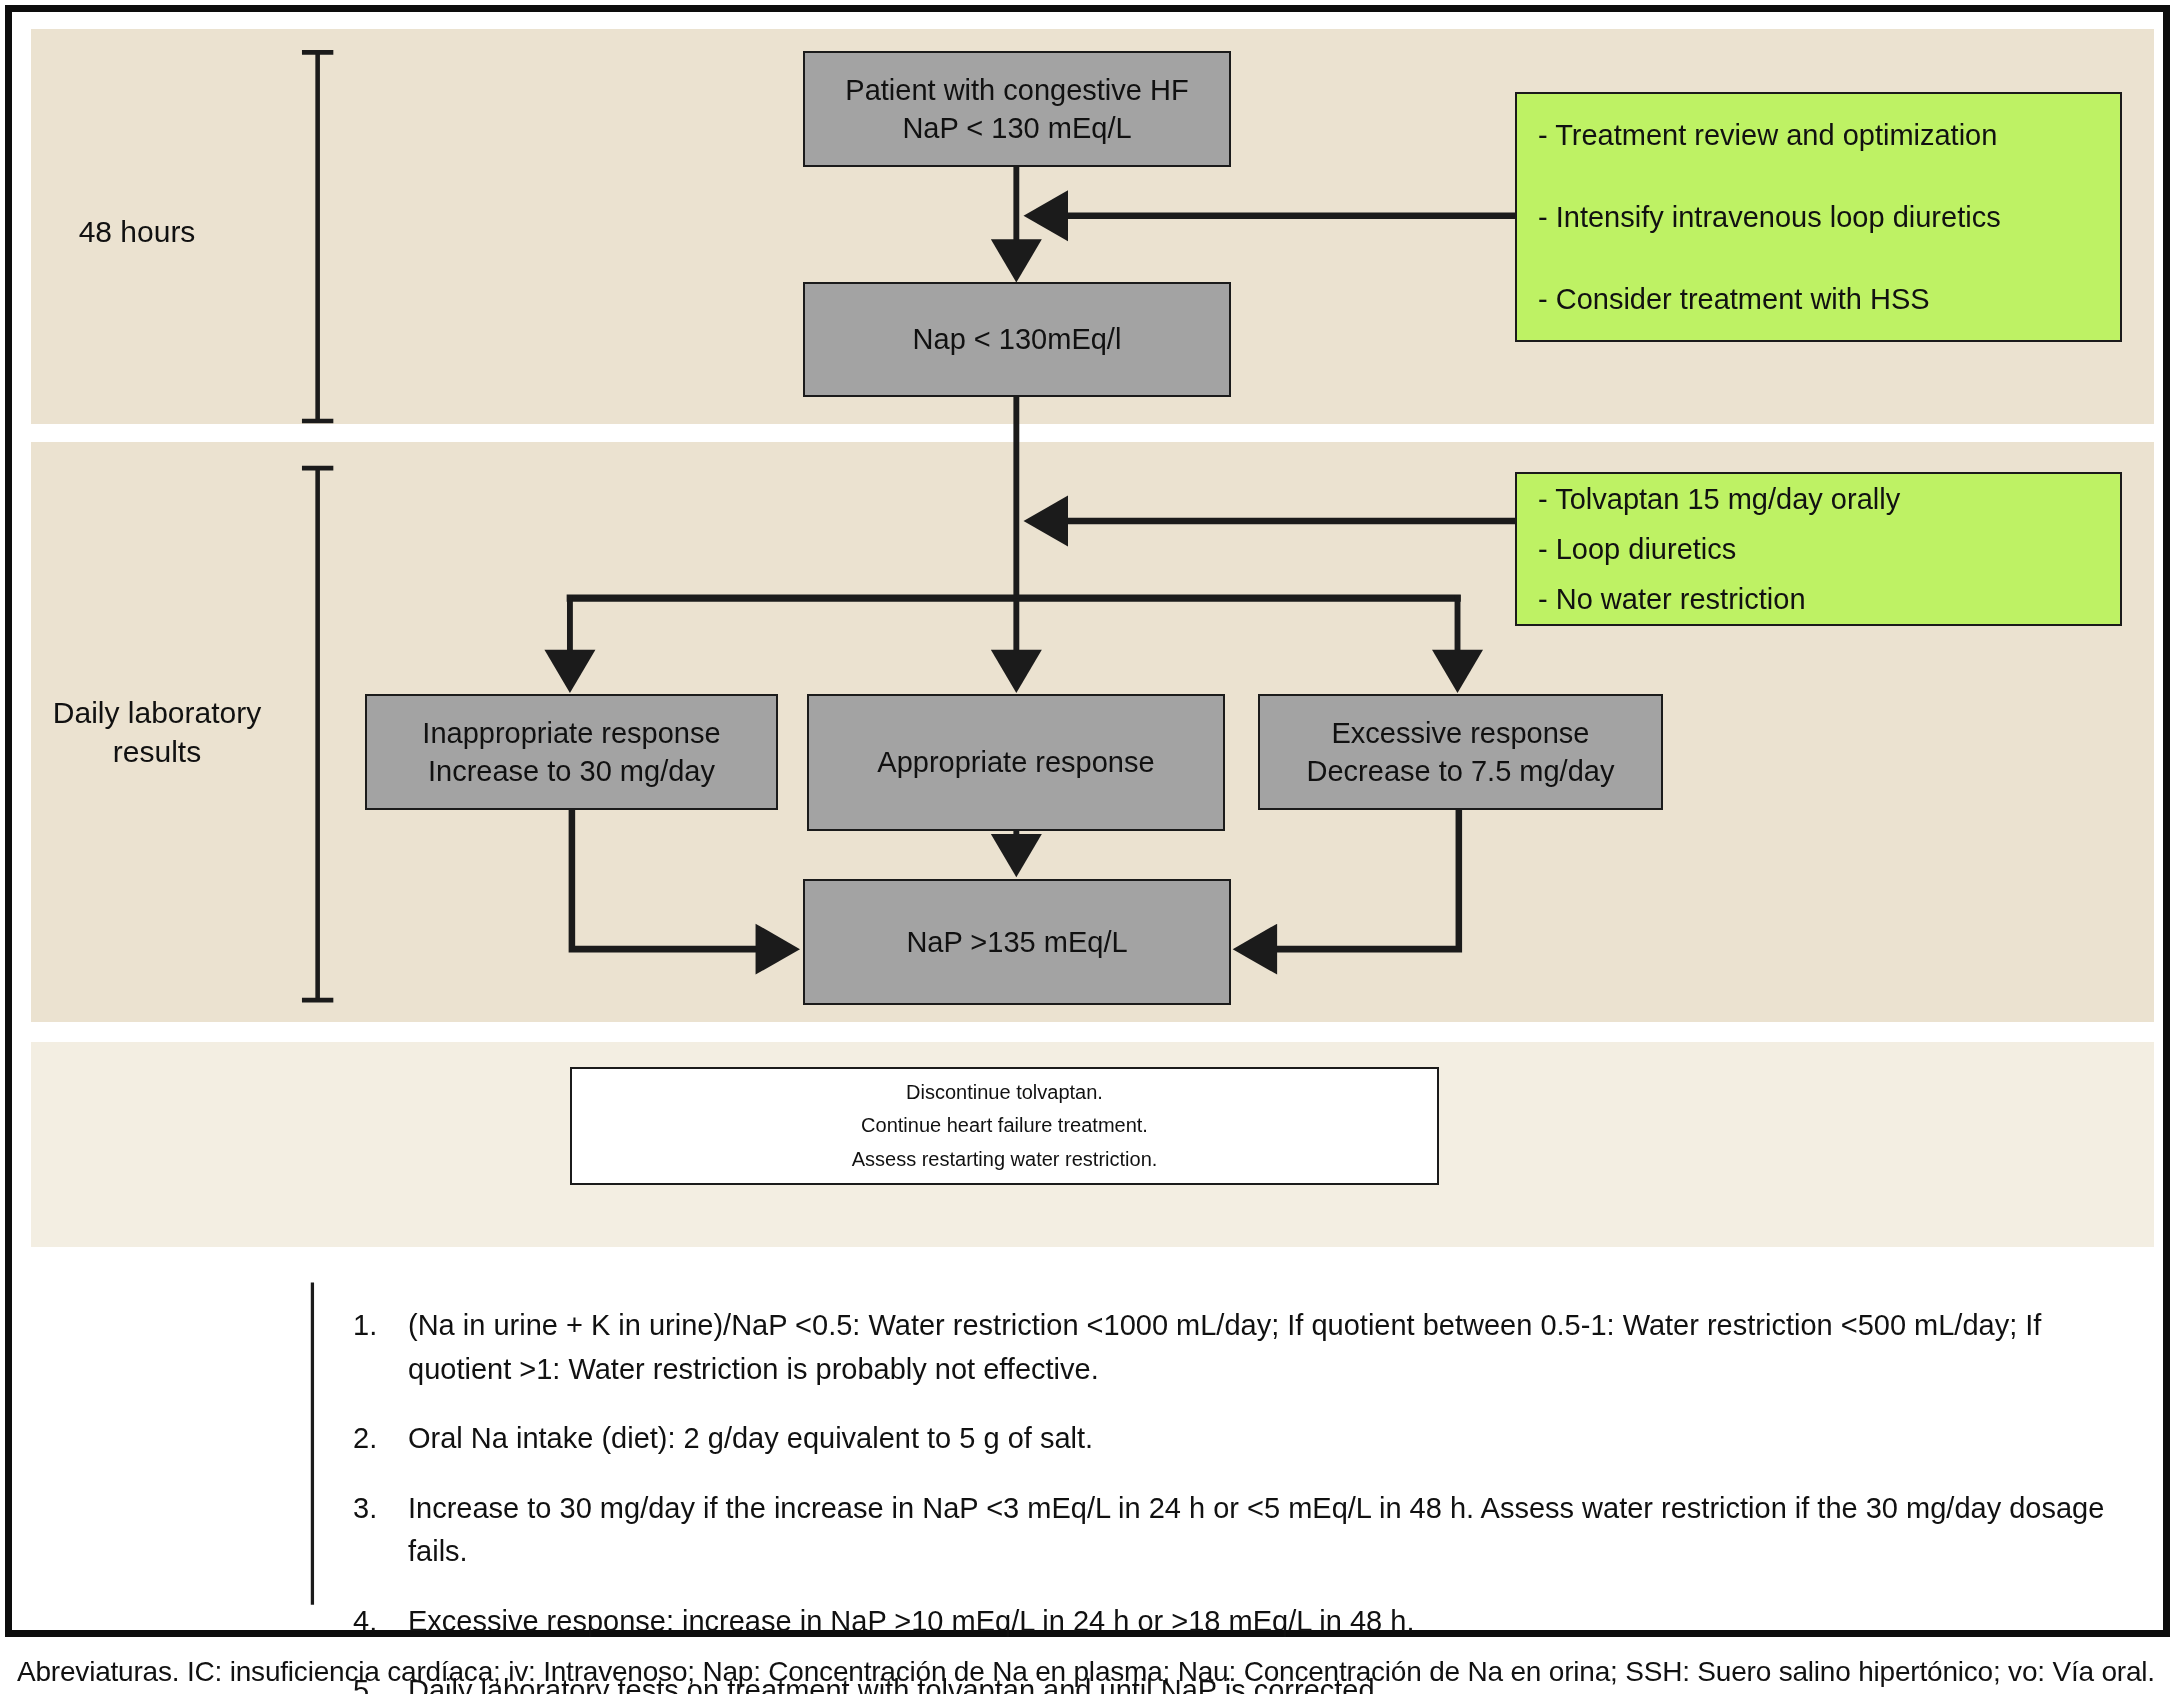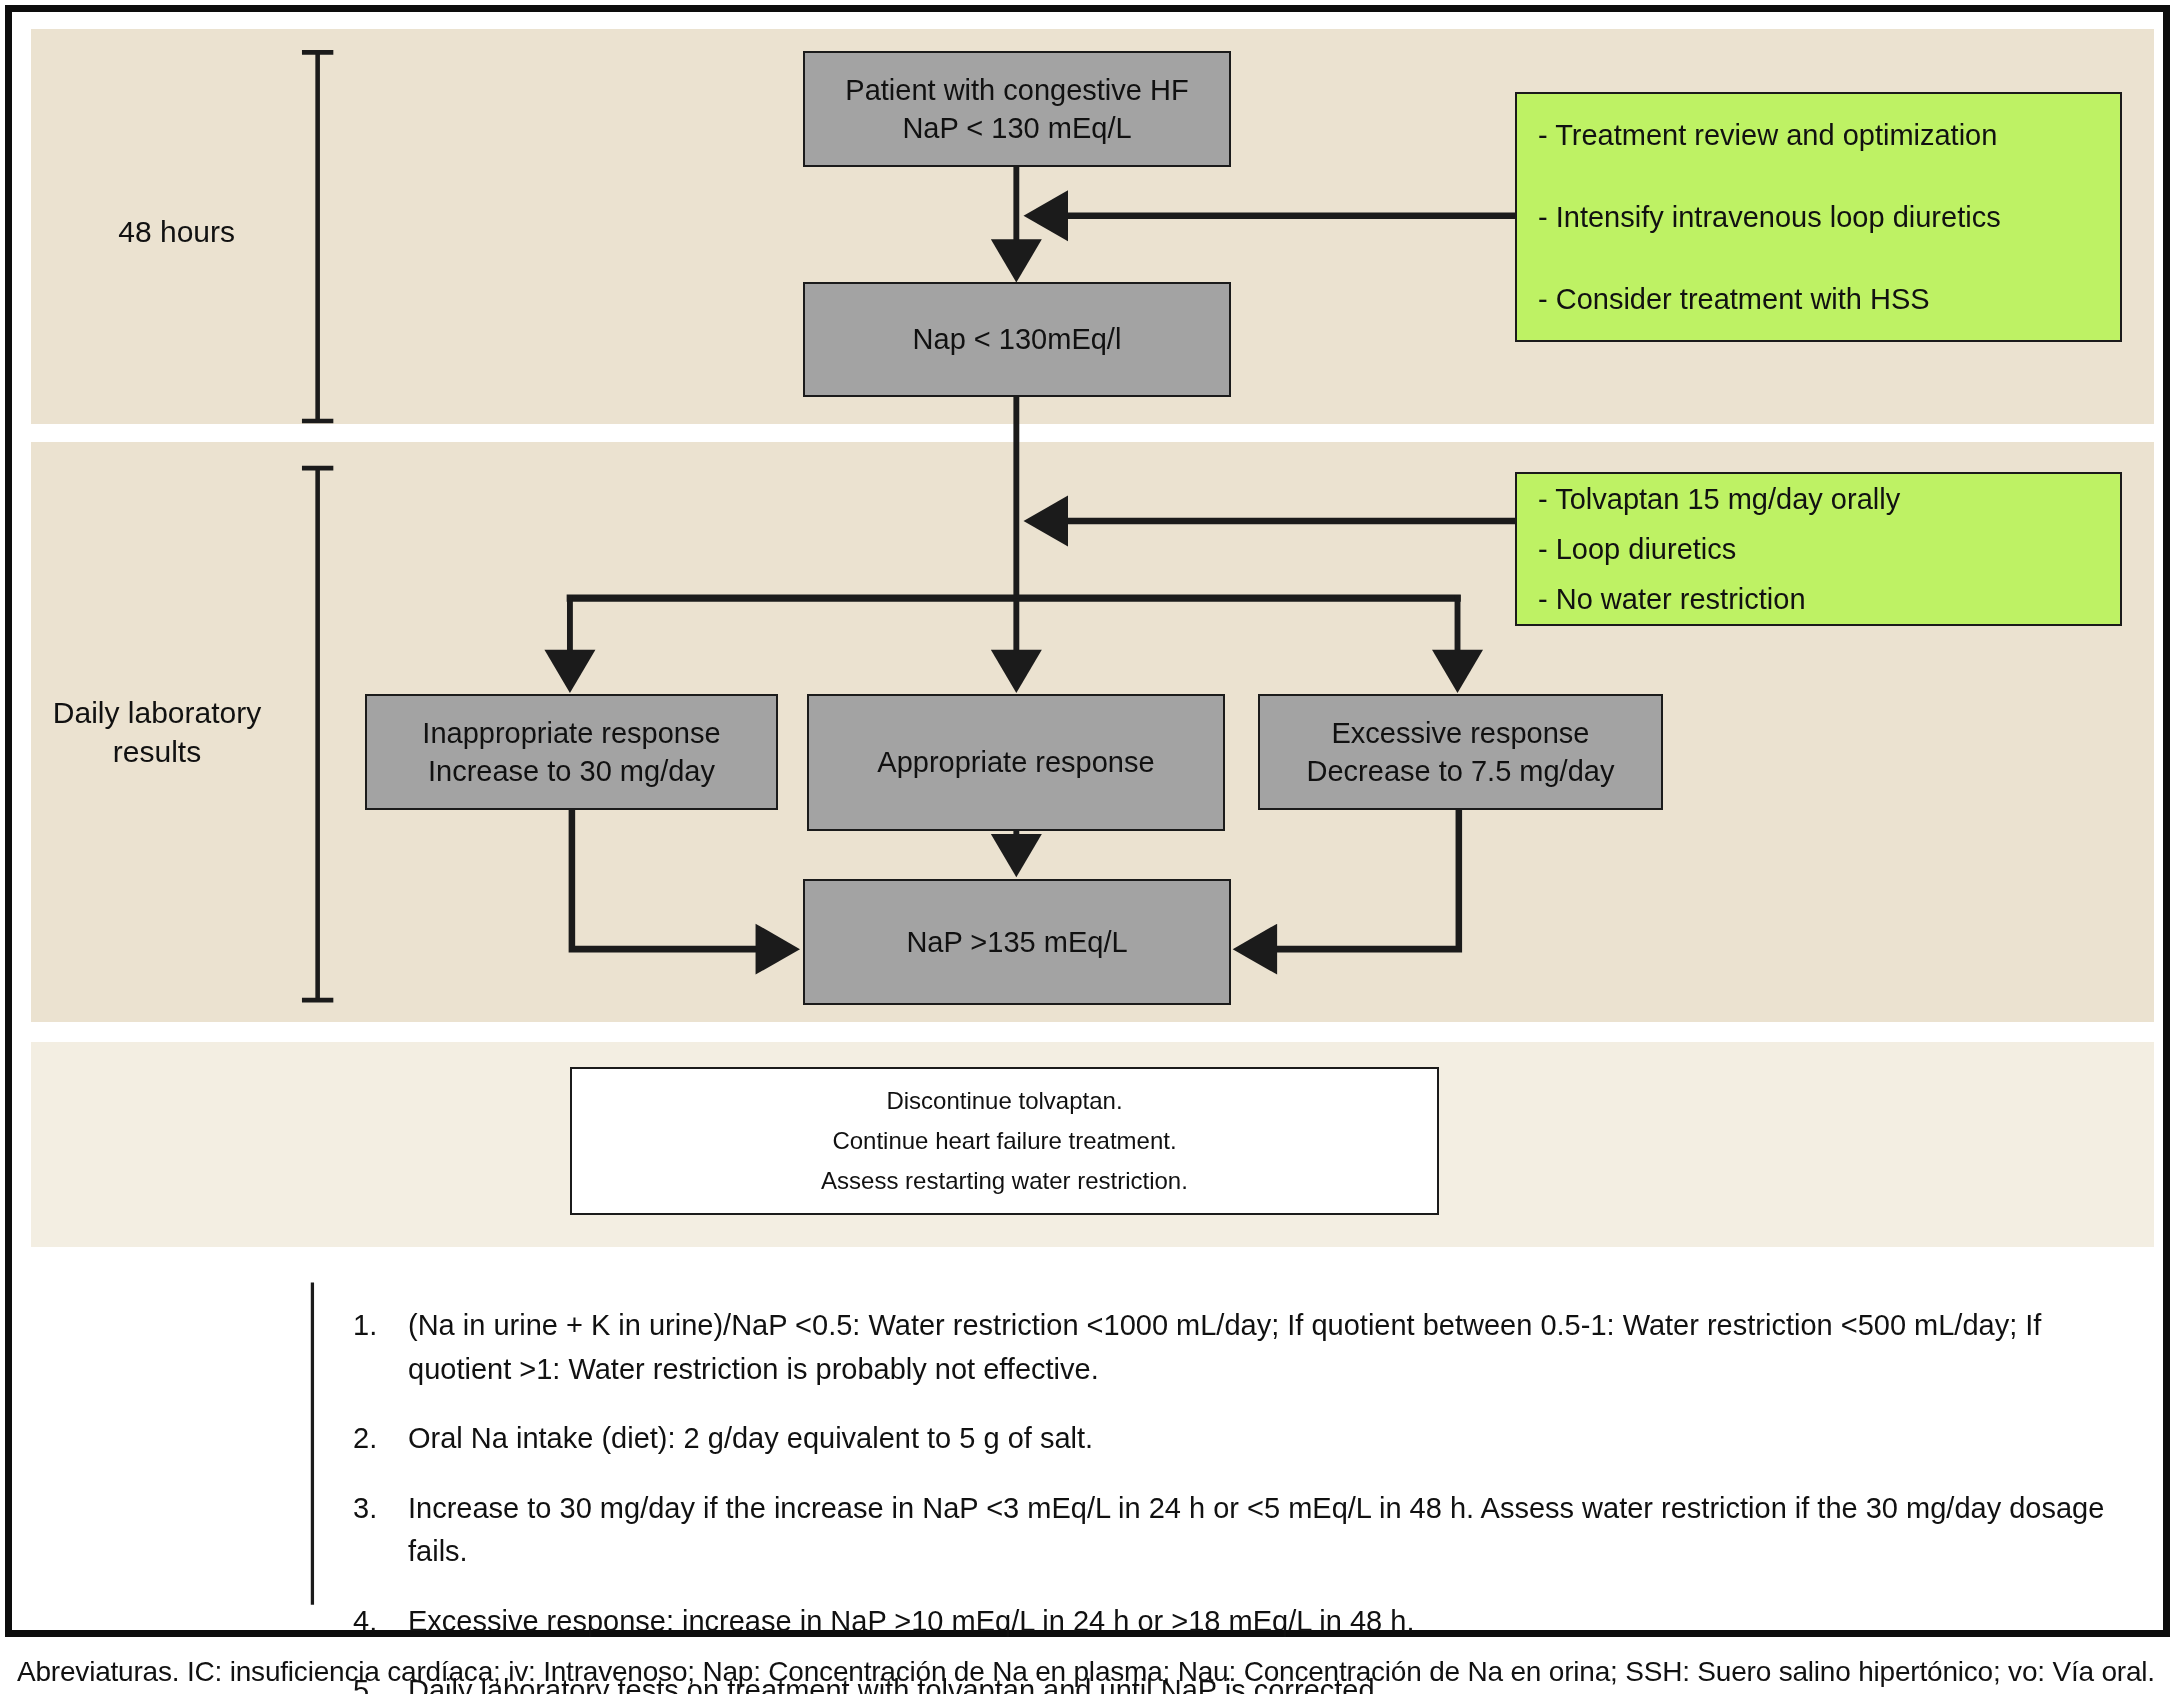--- a/index.html
+++ b/index.html
@@ -35,28 +35,28 @@
   .whitebox sup{font-size:18.3px;vertical-align:super;line-height:0;}
   .node-start{left:803px;top:51px;width:428px;height:116px;}
   .node-nap130{left:803px;top:282px;width:428px;height:115px;}
   .sidebox1{left:1515px;top:92px;width:607px;height:250px;}
   .sidebox2{left:1515px;top:472px;width:607px;height:154px;}
   .node-inappropriate{left:365px;top:694px;width:413px;height:116px;}
   .node-appropriate{left:807px;top:694px;width:418px;height:137px;}
   .node-excessive{left:1258px;top:694px;width:405px;height:116px;}
   .node-nap135{left:803px;top:879px;width:428px;height:126px;}
   .node-discontinue{
-    left:570px;top:1067px;width:869px;height:148px;background:#ffffff;
-    line-height:1.68;font-size:24px;
+    left:570px;top:1067px;width:869px;height:118px;background:#ffffff;
+    line-height:1.68;font-size:20px;
   }
   
   .timelabel{
     font-size:30px;text-align:center;z-index:3;line-height:1.3;
   }
-  .label-48{left:39px;top:212px;width:196px;text-align:right;}
+  .label-48{left:39px;top:212px;width:196px;}
   .label-daily{left:33px;top:693px;width:248px;}
   
   .footnotes{left:353px;top:1304px;width:1791px;z-index:3;}
   .fn-row{display:flex;margin-bottom:26px;font-size:29px;line-height:1.5;}
   .fn-num{width:55px;flex:none;}
   .fn-text{flex:1;}
   
   .abbrev{
     left:17px;top:1656px;width:2157px;font-size:28px;z-index:3;
     letter-spacing:-0.2px;white-space:nowrap;

